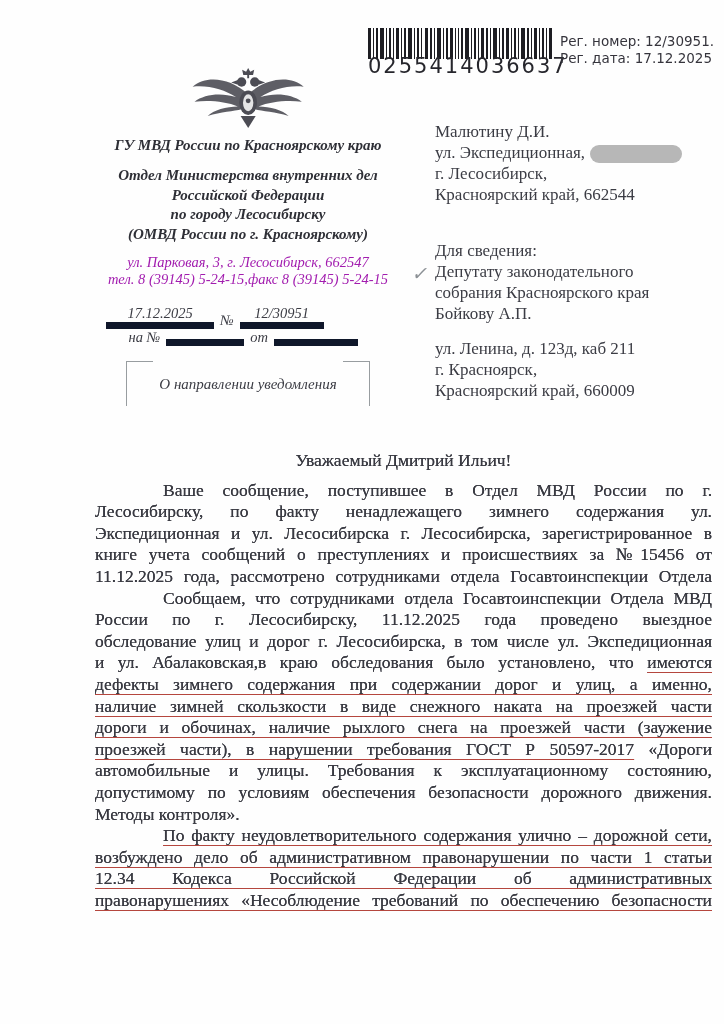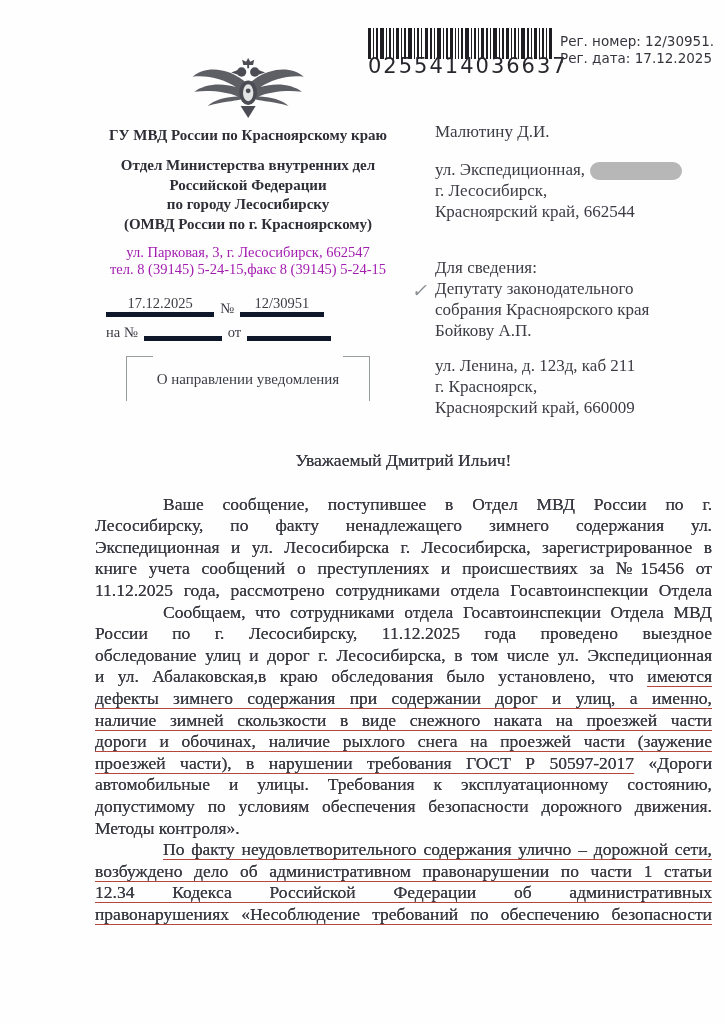--- a/index.html
+++ b/index.html
@@ -15,63 +15,63 @@
   .barcode-digits{
     font-family:"DejaVu Sans", sans-serif;font-size:21px;line-height:22px;
     letter-spacing:2px;color:#26262c;margin-top:-4px;white-space:nowrap;
   }
   .reg-lines{
     position:absolute;left:192px;top:5px;width:170px;
     font-family:"DejaVu Sans", sans-serif;font-size:13.5px;line-height:17px;
     color:#35343c;white-space:nowrap;
   }
   
-  .letterhead{position:absolute;left:98px;top:56px;width:300px;text-align:center;}
+  .letterhead{position:absolute;left:98px;top:66px;width:300px;text-align:center;font-style:italic;}
   .emblem{height:64px;}
   .org-parent{font-weight:bold;font-size:15px;color:#2e2f36;margin-top:3px;}
   .org-block{font-weight:bold;font-size:15px;line-height:19.5px;color:#2e2f36;margin-top:12px;}
   .lh-address{font-size:14.5px;line-height:17px;color:#a21caf;margin-top:10px;}
   .num-block{margin:17px 0 0 8px;width:252px;font-size:14.5px;color:#3b3c44;text-align:left;}
   .num-row{display:flex;align-items:flex-end;}
-  .num-row + .num-row{margin-top:7px;}
-  .fld{border-bottom:5px solid #0f172a;text-align:center;}
+  .num-row + .num-row{justify-content:flex-end;}
+  .fld{border-bottom:7px solid #0f172a;text-align:center;}
   .fld.f-date{width:108px;}
   .fld.f-num{width:84px;}
   .fld.f-empty1{width:78px;}
   .fld.f-empty2{width:84px;}
   .num-lbl{padding:0 6px;white-space:nowrap;}
   .num-lbl.first{padding-left:0;}
   
   .subject{position:relative;width:244px;height:52px;margin:15px auto 0;}
   .subject::before,.subject::after{
     content:"";position:absolute;top:0;width:26px;height:44px;border-top:1.5px solid #989da0;
   }
   .subject::before{left:0;border-left:1.5px solid #989da0;}
   .subject::after{right:0;border-right:1.5px solid #989da0;}
   .subject-text{padding-top:15px;font-size:15px;text-align:center;}
   
   .recipient{position:absolute;left:435px;top:121px;width:285px;font-size:17px;line-height:21px;}
-  .rc-addr{margin-top:17px;}
+  .rc-addr{}
   .fyi{margin-top:35px;position:relative;}
   .check{
     position:absolute;left:-22px;top:23px;color:#8b9095;font-size:19px;
     font-family:"DejaVu Sans", sans-serif;transform:skewX(-12deg);
   }
   .fyi-addr{margin-top:14px;}
   .redaction{
     display:inline-block;width:92px;height:18px;background:#b7b7b7;
     border-radius:9px;vertical-align:middle;margin-left:5px;
   }
   
   .letter-body{
     position:absolute;left:95px;top:450px;width:617px;
     font-size:17.5px;line-height:21.6px;color:#393a42;
     text-shadow:0 0 .3px currentColor;
   }
-  .salutation{text-align:center;margin-bottom:22px;}
+  .salutation{text-align:center;margin-bottom:8px;}
   .bline{text-align:justify;text-align-last:justify;text-justify:inter-word;}
   .bline.first{text-indent:68px;}
   .bline.flush{text-align-last:left;}
   .u{
     text-decoration:underline;
     text-decoration-color:#b5463e;
     text-decoration-thickness:1.4px;
     text-underline-offset:3.5px;
   }
 </style>

